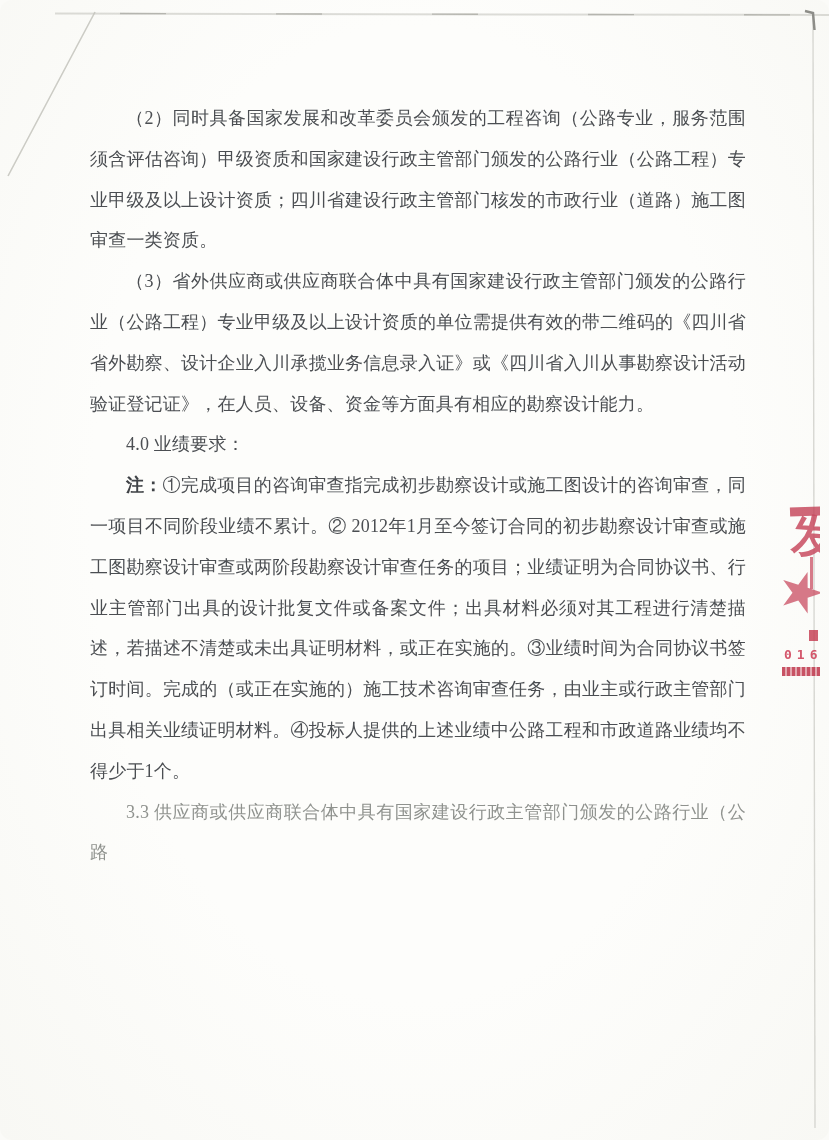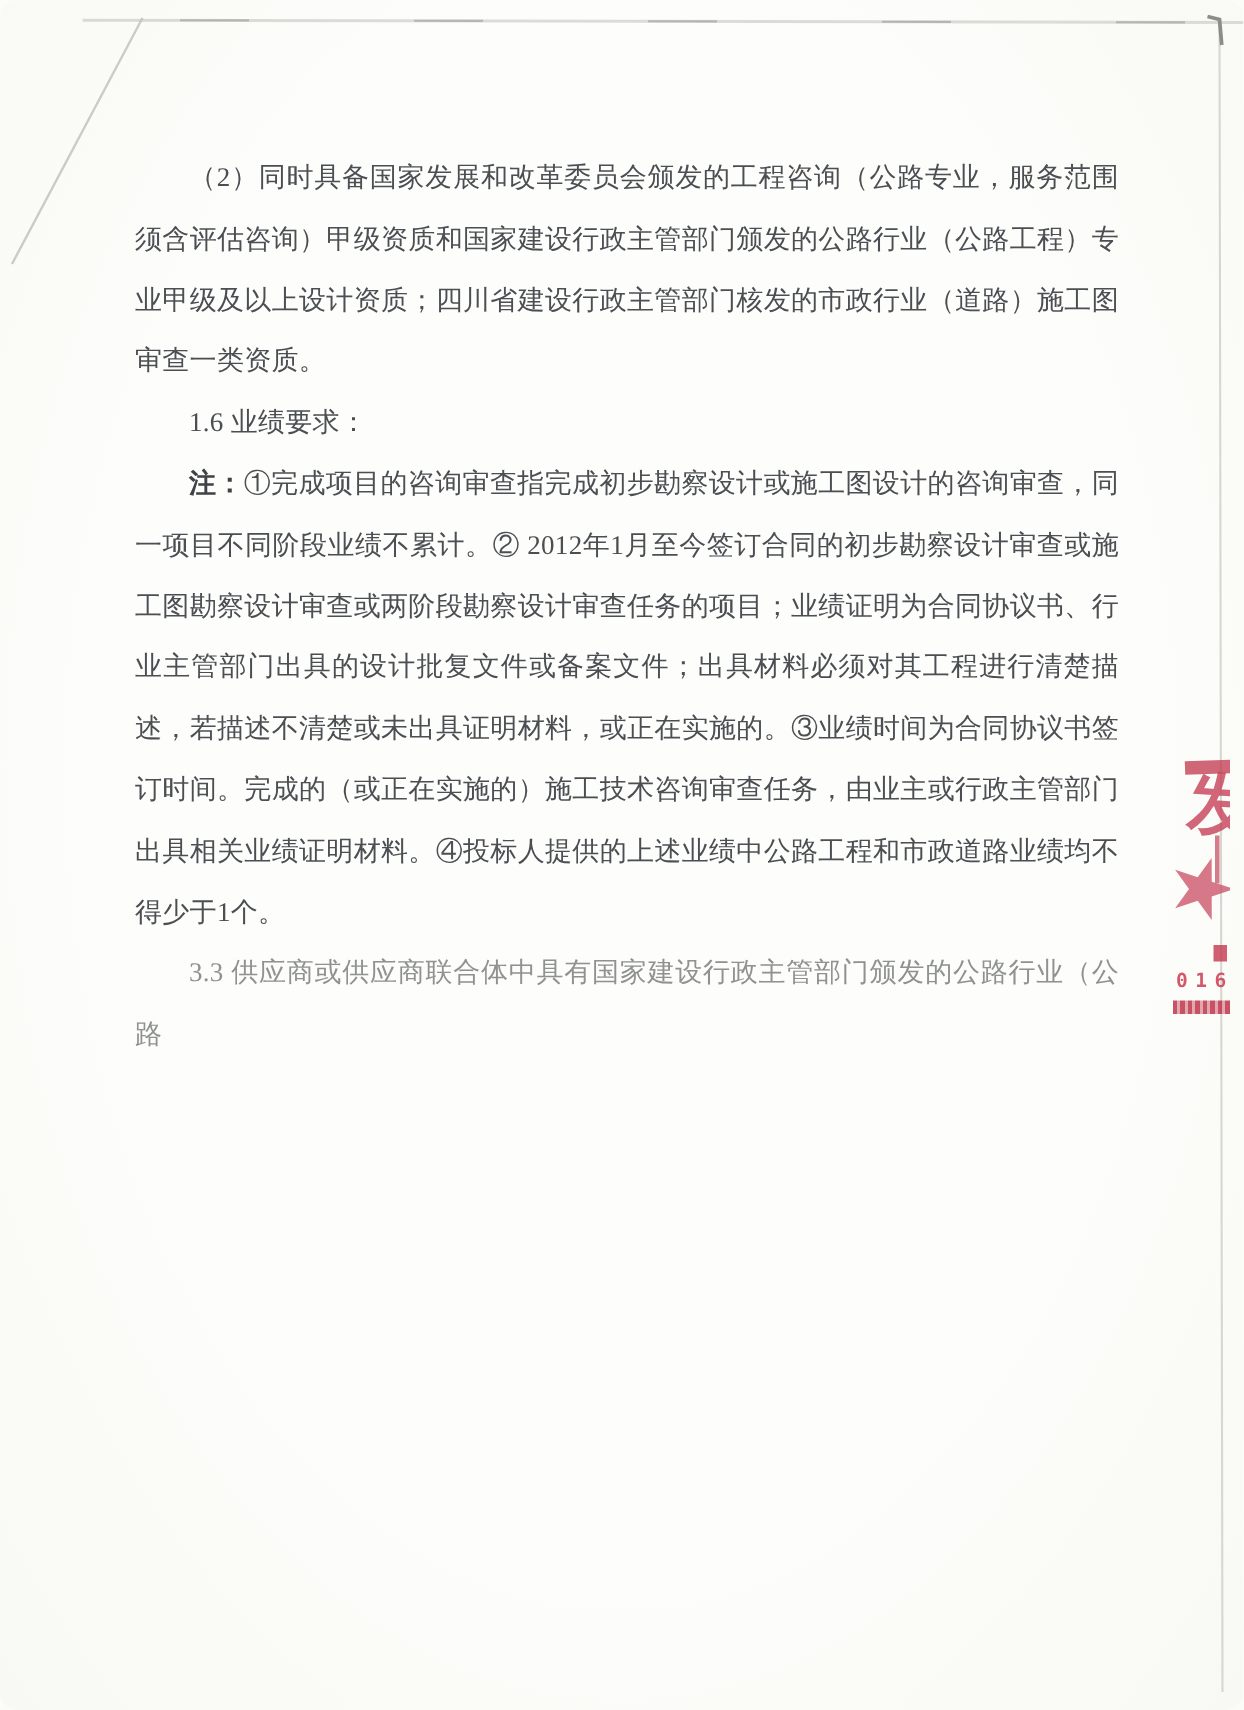--- a/index.html
+++ b/index.html
@@ -134,21 +134,22 @@
   <svg class="scan-artifacts" width="829" height="1140" viewBox="0 0 829 1140">
     <line x1="55" y1="13.5" x2="829" y2="15" stroke="#bcbcb5" stroke-width="2" opacity="0.5"></line>
     <line x1="120" y1="13.5" x2="829" y2="15" stroke="#9d9d96" stroke-width="1.4" opacity="0.6" stroke-dasharray="46 110"></line>
     <line x1="95" y1="12" x2="8" y2="176" stroke="#c3c3bc" stroke-width="1.6" opacity="0.85"></line>
     <line x1="813" y1="16" x2="815" y2="1128" stroke="#d7d7d2" stroke-width="1.4"></line>
     <path d="M 805 11 L 813 13 L 814.5 30" stroke="#8d8d88" stroke-width="2.5" fill="none"></path>
   </svg>
 
   <div class="text-block">
     <p>（2）同时具备国家发展和改革委员会颁发的工程咨询（公路专业，服务范围须含评估咨询）甲级资质和国家建设行政主管部门颁发的公路行业（公路工程）专业甲级及以上设计资质；四川省建设行政主管部门核发的市政行业（道路）施工图审查一类资质。</p>
-    <p>1.6 业绩要求：</p>
+    <p>（3）省外供应商或供应商联合体中具有国家建设行政主管部门颁发的公路行业（公路工程）专业甲级及以上设计资质的单位需提供有效的带二维码的《四川省省外勘察、设计企业入川承揽业务信息录入证》或《四川省入川从事勘察设计活动验证登记证》，在人员、设备、资金等方面具有相应的勘察设计能力。</p>
+    <p>4.0 业绩要求：</p>
     <p><span class="note-label">注：</span><span>①完成项目的咨询审查指完成初步勘察设计或施工图设计的咨询审查，同一项目不同阶段业绩不累计。② 2012年1月至今签订合同的初步勘察设计审查或施工图勘察设计审查或两阶段勘察设计审查任务的项目；业绩证明为合同协议书、行业主管部门出具的设计批复文件或备案文件；出具材料必须对其工程进行清楚描述，若描述不清楚或未出具证明材料，或正在实施的。③业绩时间为合同协议书签订时间。完成的（或正在实施的）施工技术咨询审查任务，由业主或行政主管部门出具相关业绩证明材料。④投标人提供的上述业绩中公路工程和市政道路业绩均不得少于1个。</span></p>
     <p class="faded">3.3 供应商或供应商联合体中具有国家建设行政主管部门颁发的公路行业（公路</p>
   </div>
 
   <div class="stamp">
     <div class="stamp-bar-top"></div>
     <div class="stamp-char">发</div>
     <div class="stamp-stroke"></div>
     <div class="stamp-star">★</div>
     <div class="stamp-dot"></div>

